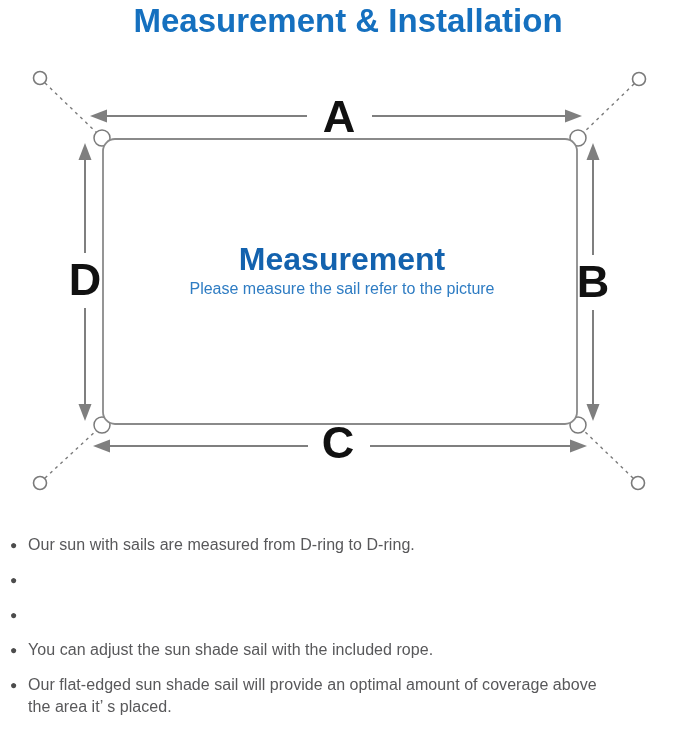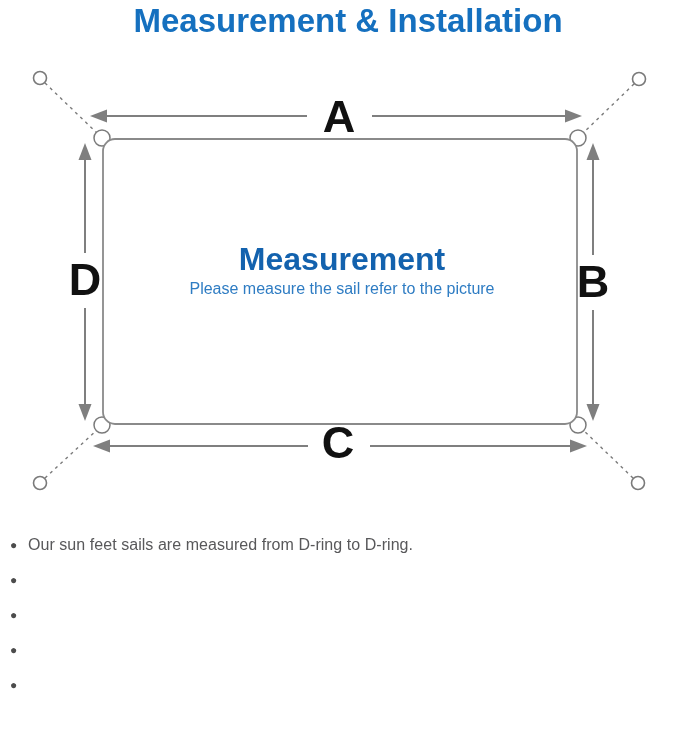--- a/index.html
+++ b/index.html
@@ -134,29 +134,32 @@
       </g>
 
       <text class="center-title" x="342" y="215">Measurement</text>
       <text class="center-sub" x="342" y="239">Please measure the sail refer to the picture</text>
     </svg>
   </div>
 
   <ul class="notes">
     <li>
       <span class="dot">●</span>
-      <span class="txt">Our sun feet sails are measured from D-ring to D-ring.</span>
+      <span class="txt">Our sun with sails are measured from D-ring to D-ring.</span>
     </li>
     <li>
       <span class="dot">●</span>
     </li>
     <li>
       <span class="dot">●</span>
     </li>
     <li>
       <span class="dot">●</span>
+      <span class="txt">You can adjust the sun shade sail with the included rope.</span>
     </li>
     <li>
       <span class="dot">●</span>
+      <span class="txt">Our flat-edged sun shade sail will provide an optimal amount of coverage above
+the area it’ s placed.</span>
     </li>
   </ul>
 
 </div>
 
 </body></html>

